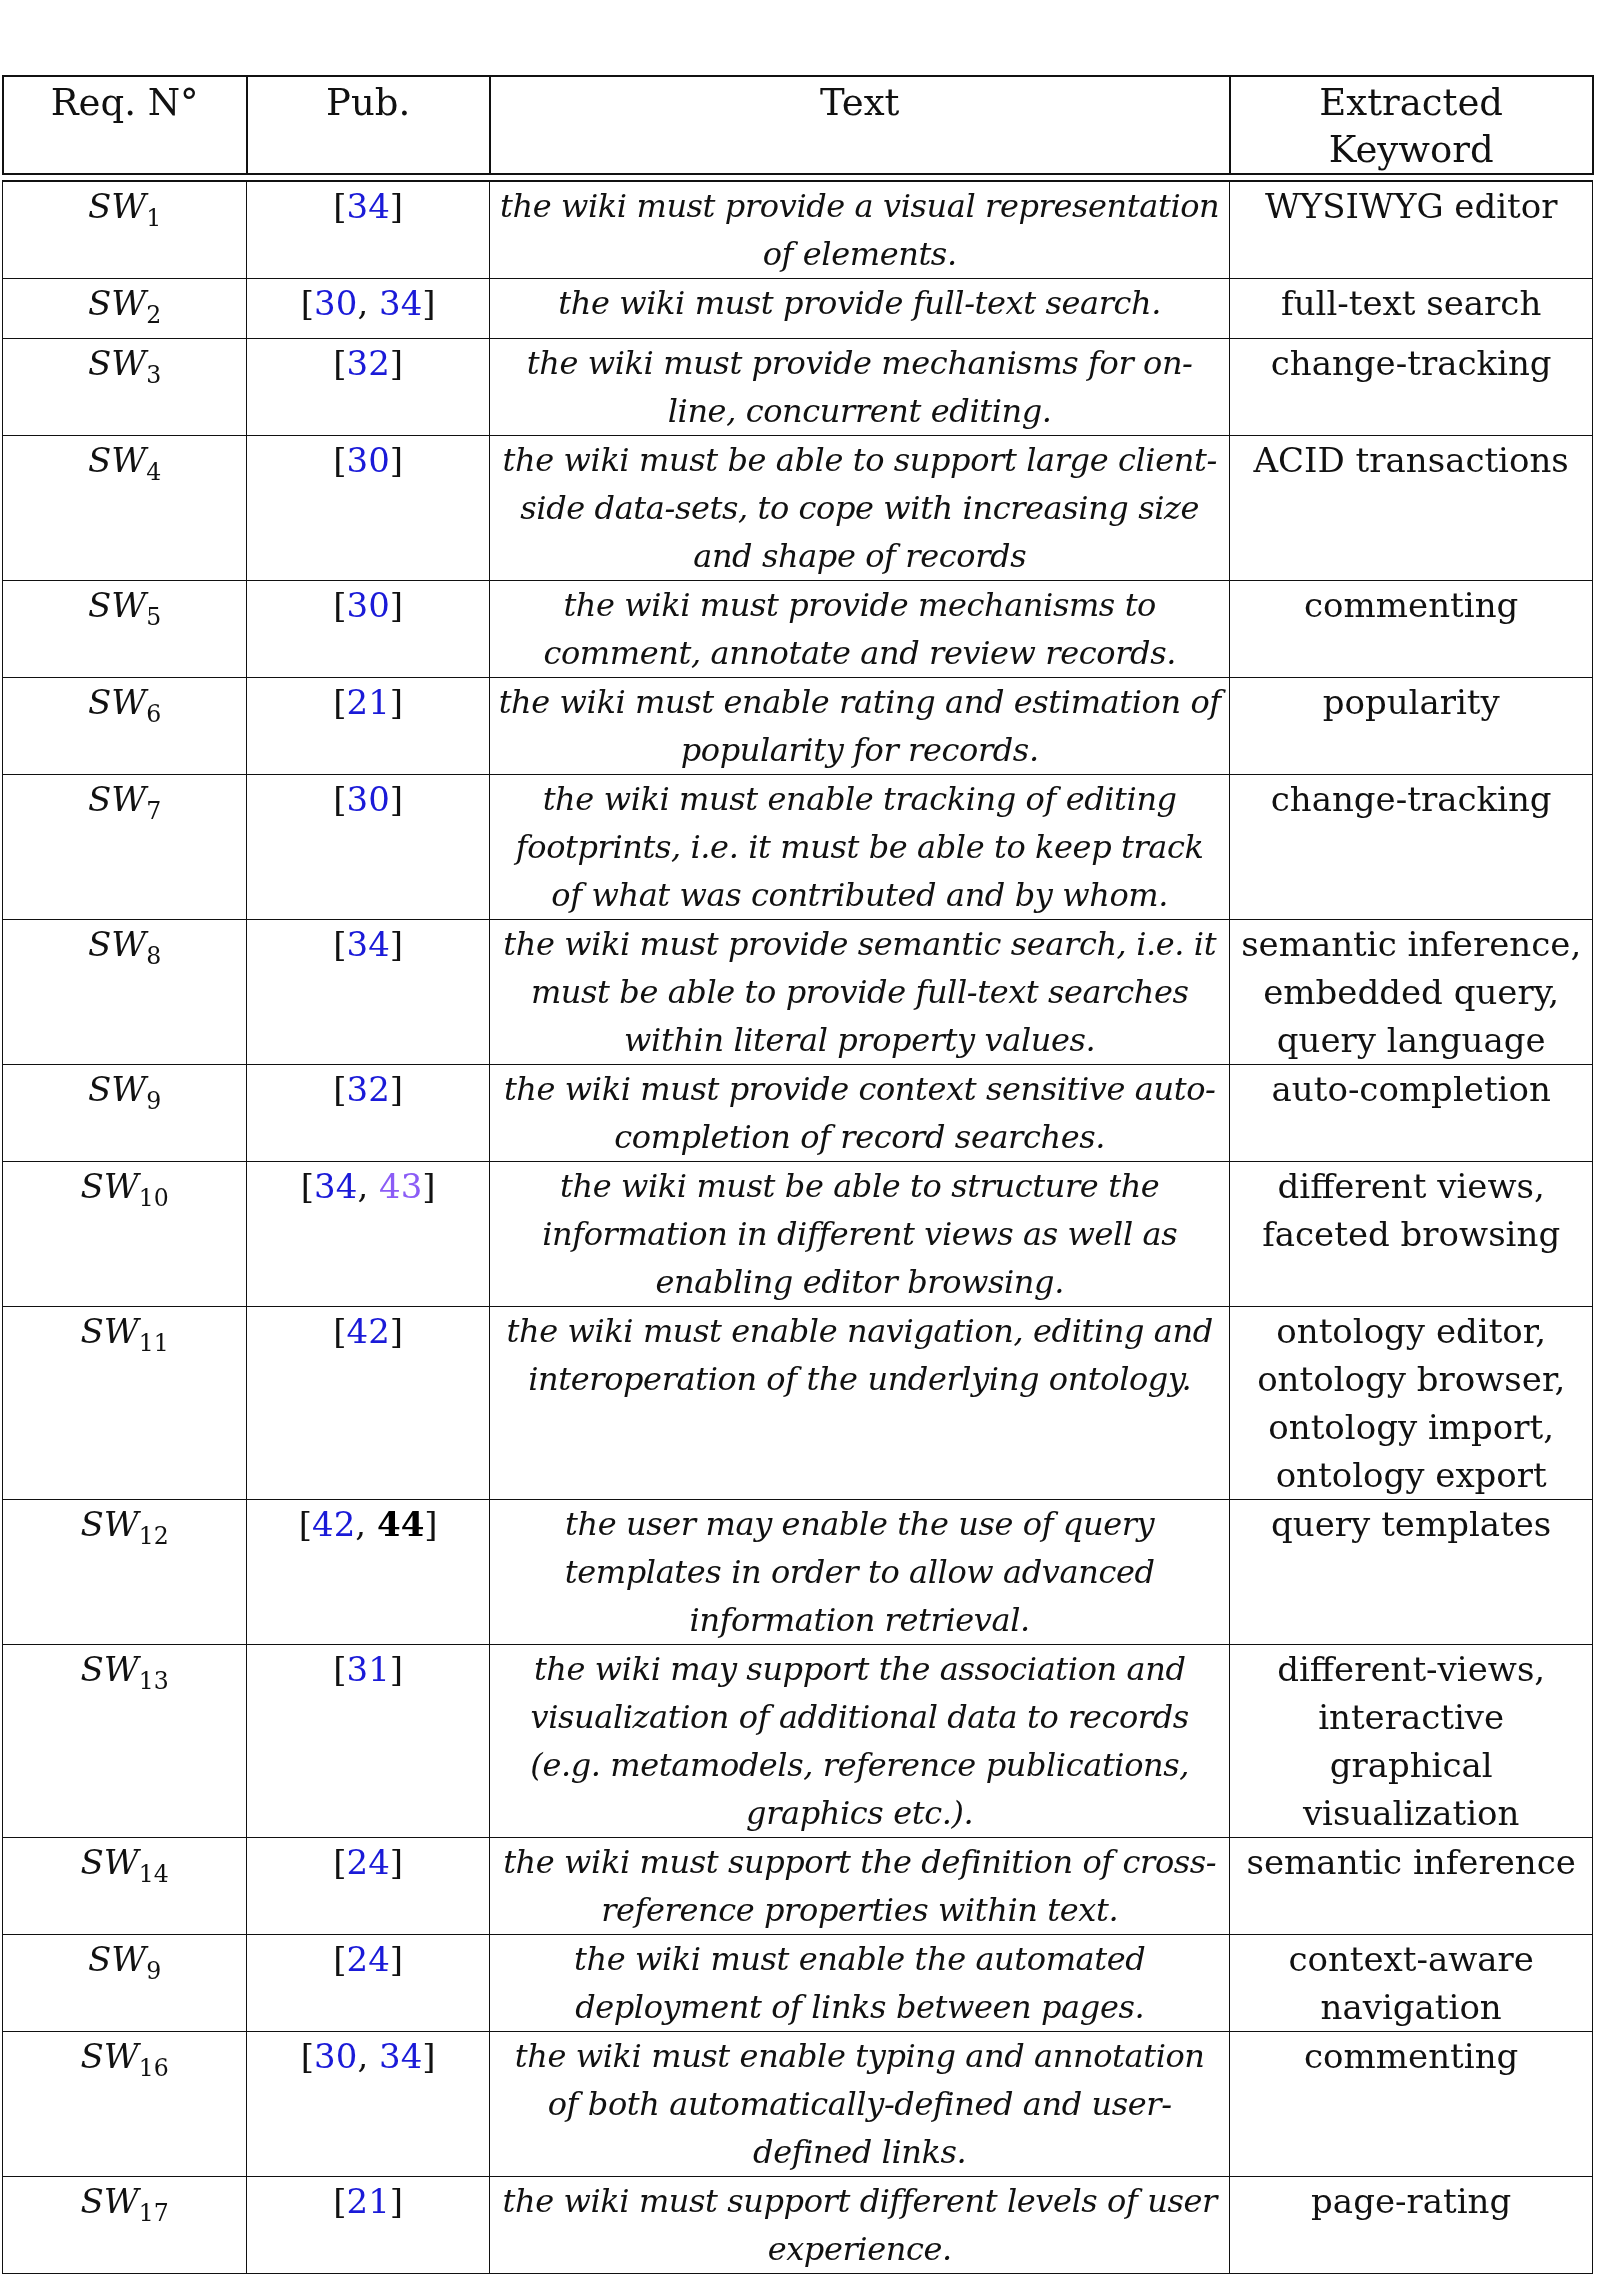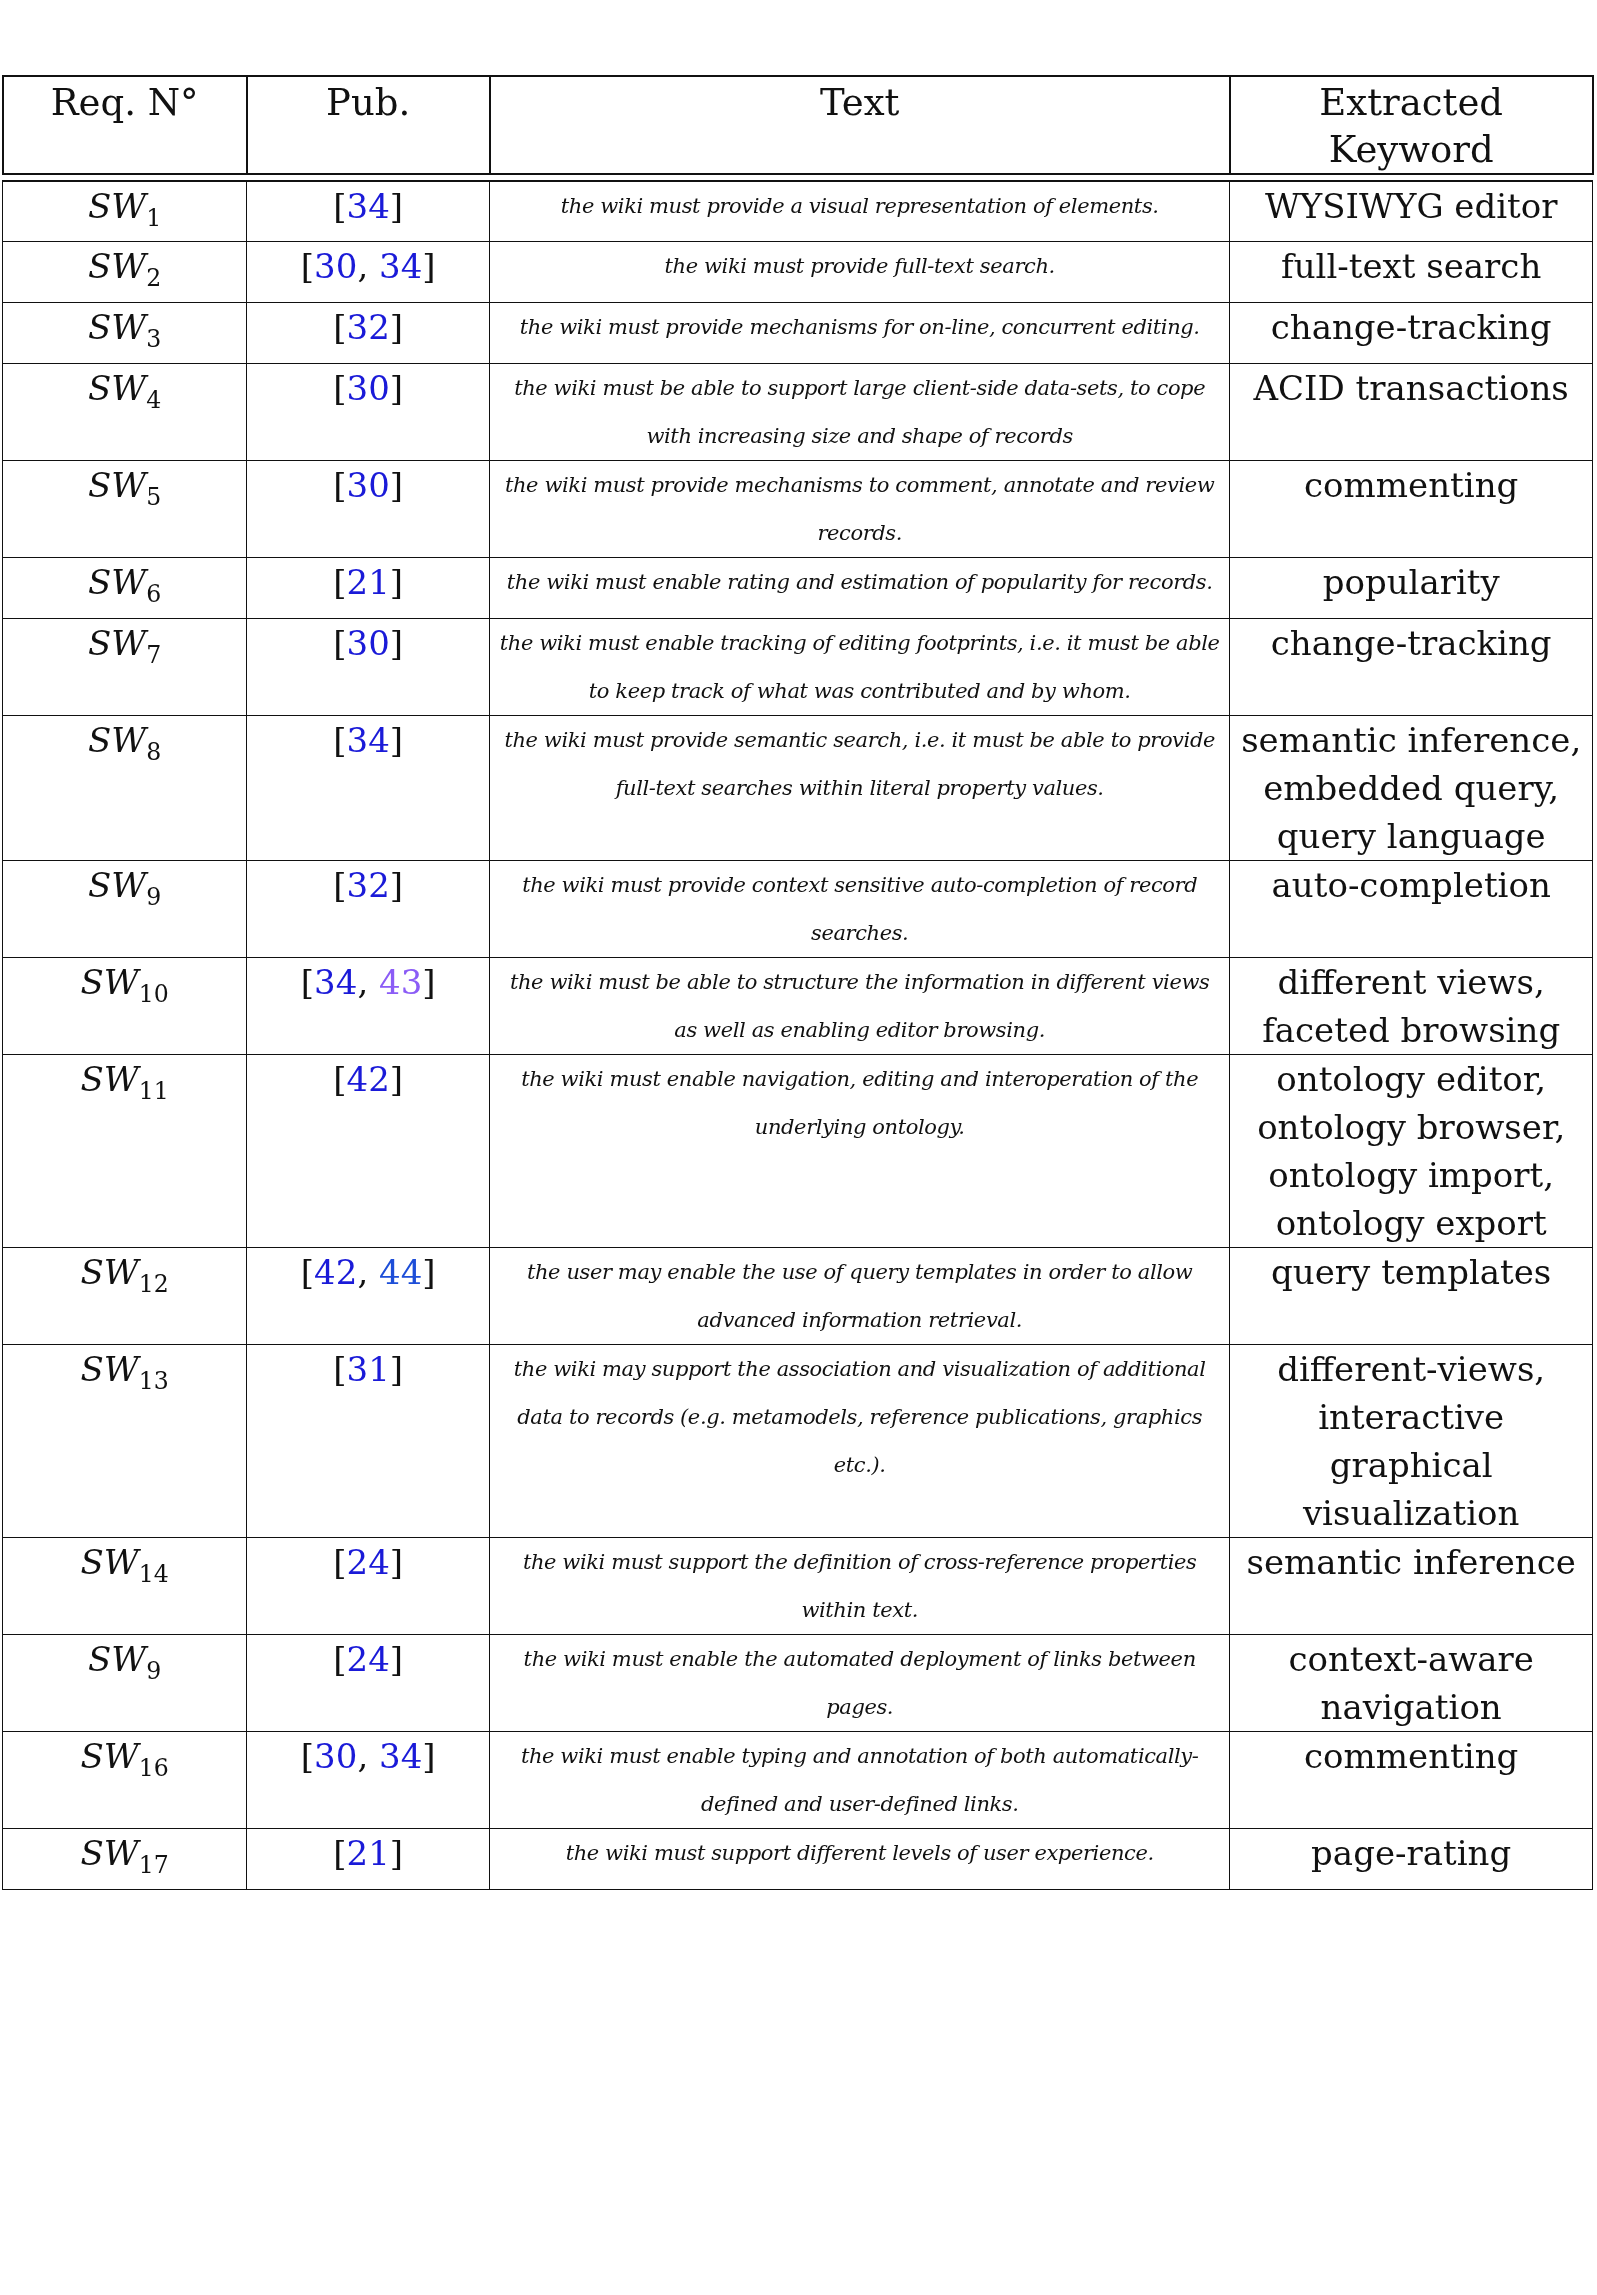--- a/index.html
+++ b/index.html
@@ -5,21 +5,21 @@
   html, body { margin: 0; padding: 0; background: #ffffff; }
   body { width: 1598px; height: 2295px; overflow: hidden; position: relative;
          font-family: "DejaVu Serif", "Liberation Serif", serif; color: #111; }
   .table-wrap { position: absolute; left: 1.7px; top: 75px; width: 1589px; }
   table { border-collapse: collapse; width: 1589px; table-layout: fixed; }
   col.c1 { width: 244px; } col.c2 { width: 243px; } col.c3 { width: 740px; } col.c4 { width: 363px; }
   th, td { border: 1.7px solid #111; text-align: center; vertical-align: top; padding: 0 6.7px; }
   thead th { font-weight: normal; font-size: 37px; line-height: 47px; height: 94px; padding-top: 1.7px; border-width: 2.5px; }
   .gap td { border-left: none; border-right: none; height: 5px; padding: 0; border-top: 2.5px solid #111; border-bottom: 2.5px solid #111; }
   tbody td { font-size: 34px; line-height: 48px; padding-bottom: 0; }
-  td.text { font-style: italic; font-family: "DejaVu Serif", "Liberation Serif", serif; font-size: 21px; letter-spacing: -0.4px; }
+  td.text { font-style: italic; font-family: "DejaVu Serif", "Liberation Serif", serif; font-size: 32px; letter-spacing: -0.4px; }
   td.req { font-style: italic; }
   td.req sub { font-style: normal; font-size: 23.6px; }
   .cite { color: #1a1ad8; }
   .kw { white-space: pre-line; }
   td.thin { border-left-width: 0.8px; border-right-width: 0.8px; }
 </style>
 </head>
 <body>
 
 <div class="table-wrap">
@@ -109,21 +109,21 @@
           <td class="req"><span>SW</span><sub>11</sub></td>
           <td class="thin">[<span class="cite" style="color: rgb(26, 26, 216);">42</span>]</td>
           <td class="text">the wiki must enable navigation, editing and interoperation of the underlying ontology.</td>
           <td class="kw">ontology editor,
 ontology browser,
 ontology import,
 ontology export</td>
         </tr>
         <tr>
           <td class="req"><span>SW</span><sub>12</sub></td>
-          <td class="thin">[<span class="cite" style="color: rgb(26, 26, 216);">42</span>, <span class="cite" style="color: #1d4ed8;">44</span>]</td>
+          <td class="thin">[<span class="cite" style="color: rgb(26, 26, 216);">42</span>, <span class="cite" style="color: #000000; font-weight: bold;">44</span>]</td>
           <td class="text">the user may enable the use of query templates in order to allow advanced information retrieval.</td>
           <td class="kw">query templates</td>
         </tr>
         <tr>
           <td class="req"><span>SW</span><sub>13</sub></td>
           <td class="thin">[<span class="cite" style="color: rgb(26, 26, 216);">31</span>]</td>
           <td class="text">the wiki may support the association and visualization of additional data to records (e.g. metamodels, reference publications, graphics etc.).</td>
           <td class="kw">different-views,
 interactive
 graphical

